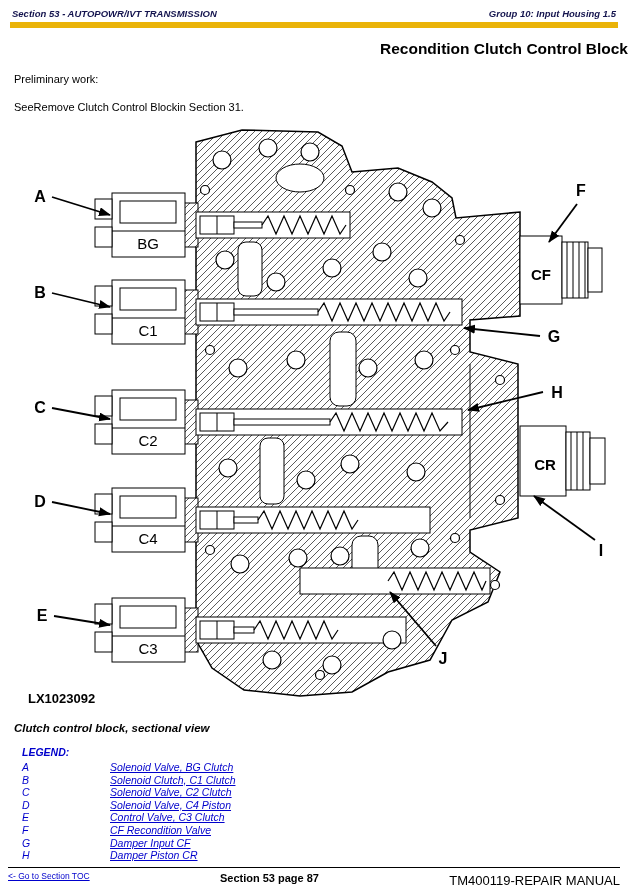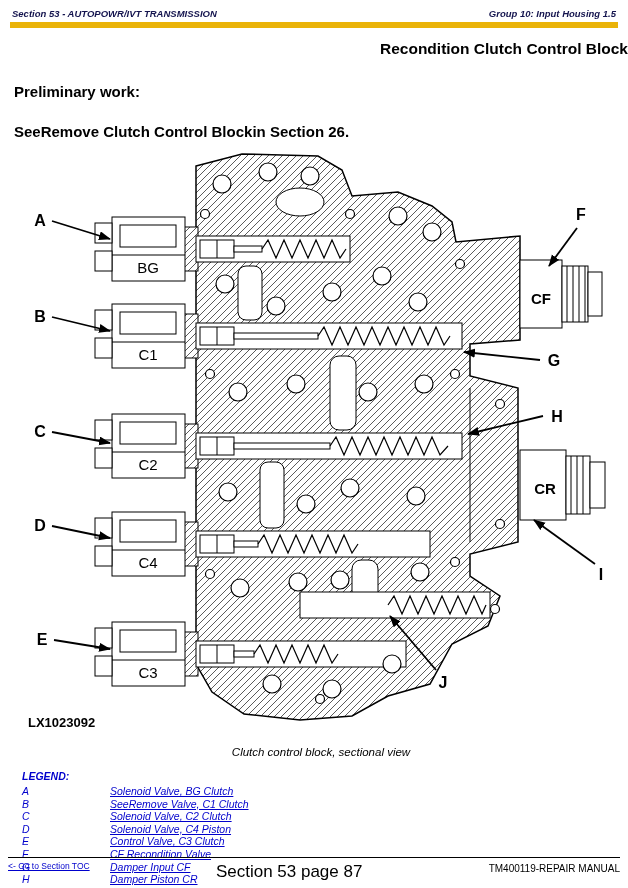--- a/index.html
+++ b/index.html
@@ -18,42 +18,42 @@
     margin: 6px 10px 0 10px;
     padding: 2px 2px 3px 2px;
     border-bottom: 6px solid #eab308;
     font-size: 9.5px; font-weight: bold; font-style: italic;
     color: #14144e;
   }
   .title {
     margin: 12px 0 0 38px;
     font-size: 15.5px; font-weight: bold; text-align: right;
   }
-  .para { margin: 27px 0 0 14px; font-size: 15px; line-height: 13px; font-weight: bold; }
+  .para { margin: 15px 0 0 14px; font-size: 11px; line-height: 13px; }
   .figure { margin-top: 6px; }
   .figure svg { display: block; }
   .caption {
     margin: 6px 0 0 14px;
-    font-size: 11.5px; font-weight: normal; font-style: italic; text-align: center;
+    font-size: 11.5px; font-weight: bold; font-style: italic;
   }
   .legend { margin: 12px 0 0 22px; font-size: 10.5px; color: #0000cc; font-style: italic; }
   .legend-title { font-weight: bold; margin-bottom: 3px; }
   .legend-row { display: flex; line-height: 12.6px; }
   .legend-key { width: 88px; flex: 0 0 88px; }
   .legend-label { text-decoration: underline; cursor: pointer; }
   .footer {
-    position: absolute; left: 8px; right: 8px; bottom: 6px;
+    position: absolute; left: 8px; right: 8px; bottom: 0;
     border-top: 1.5px solid #000;
     padding-top: 3px;
     display: flex; justify-content: space-between; align-items: flex-start;
     font-size: 8.5px;
   }
   .toc-link { color: #0000cc; text-decoration: underline; cursor: pointer; }
-  .footer-center { font-weight: normal; font-size: 17px; margin-top: 1px; }
-  .footer-right { font-size: 10px; margin-top: 2px; }
+  .footer-center { font-weight: bold; font-size: 11px; margin-top: 1px; }
+  .footer-right { font-size: 13px; margin-top: 2px; }
   
   .callout { font: bold 16px "Liberation Sans", sans-serif; fill: #000; }
   .valve-label { font: 15px "Liberation Sans", sans-serif; fill: #000; }
   .port-label { font: bold 15px "Liberation Sans", sans-serif; fill: #000; }
   .img-id { font: bold 13px "Liberation Sans", sans-serif; fill: #000; }
   .ln { stroke: #000; stroke-width: 1.8; }
   .thin { stroke: #000; stroke-width: 1; fill: #fff; }
 </style>
 </head>
 <body>
@@ -61,21 +61,21 @@
 <div class="page">
 
   <div class="header">
     <span>Section 53 - AUTOPOWR/IVT TRANSMISSION</span>
     <span>Group 10: Input Housing 1.5</span>
   </div>
 
   <div class="title">Recondition Clutch Control Block</div>
 
   <div class="para">Preliminary work:</div>
-  <div class="para">SeeRemove Clutch Control Blockin Section 26.</div>
+  <div class="para">SeeRemove Clutch Control Blockin Section 31.</div>
 
   <div class="figure">
     <svg width="628" height="596" viewBox="0 0 628 596">
       <defs>
         <pattern id="hatch" width="7" height="7" patternUnits="userSpaceOnUse">
           <rect width="7" height="7" fill="#ffffff"></rect>
           <path d="M-1,8 L8,-1" stroke="#4a4a4a" stroke-width="0.9"></path>
         </pattern>
         <marker id="ah" markerWidth="13" markerHeight="10" refX="11" refY="4.5" orient="auto" markerUnits="userSpaceOnUse">
           <path d="M0,0 L12,4.5 L0,9 Z" fill="#000"></path>
@@ -290,21 +290,21 @@
   <div class="caption">Clutch control block, sectional view</div>
 
   <div class="legend">
     <div class="legend-title">LEGEND:</div>
     <div class="legend-row">
       <span class="legend-key">A</span>
       <span class="legend-label">Solenoid Valve, BG Clutch</span>
     </div>
     <div class="legend-row">
       <span class="legend-key">B</span>
-      <span class="legend-label">SeeRemove Valve, C1 Clutch</span>
+      <span class="legend-label">Solenoid Clutch, C1 Clutch</span>
     </div>
     <div class="legend-row">
       <span class="legend-key">C</span>
       <span class="legend-label">Solenoid Valve, C2 Clutch</span>
     </div>
     <div class="legend-row">
       <span class="legend-key">D</span>
       <span class="legend-label">Solenoid Valve, C4 Piston</span>
     </div>
     <div class="legend-row">

